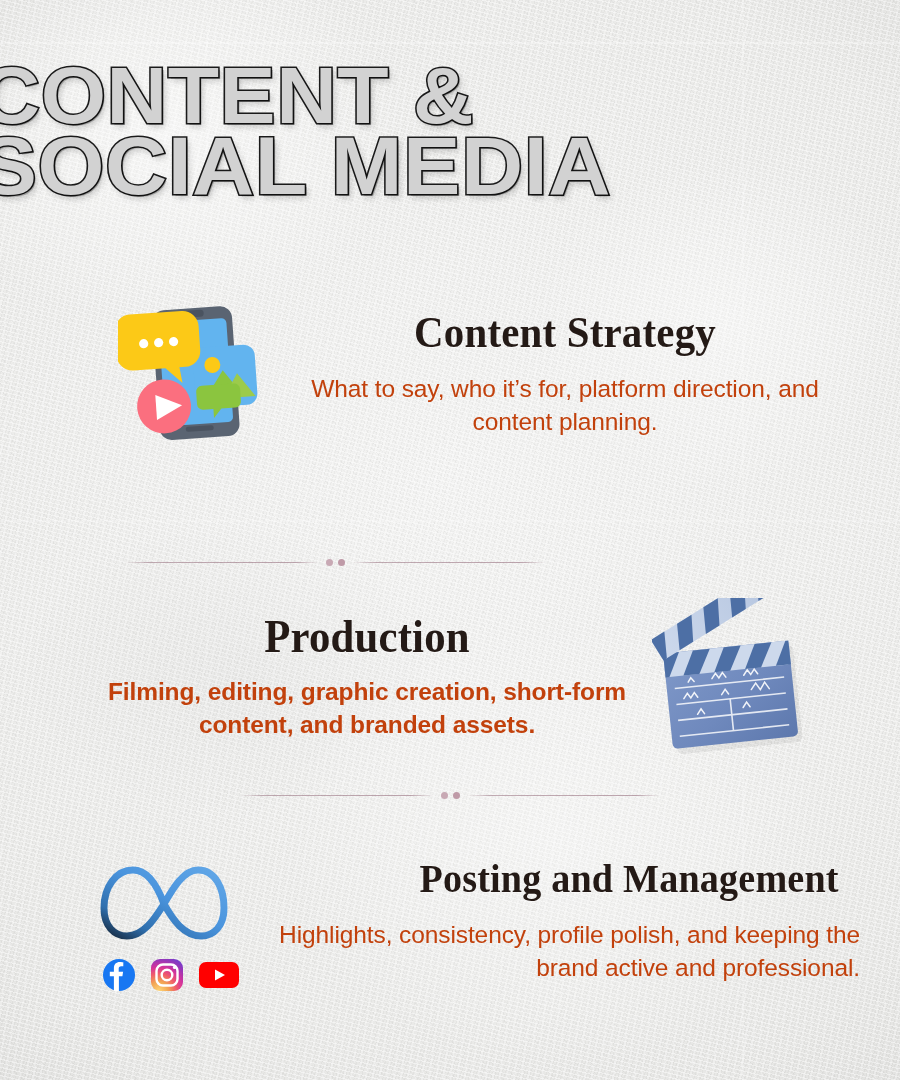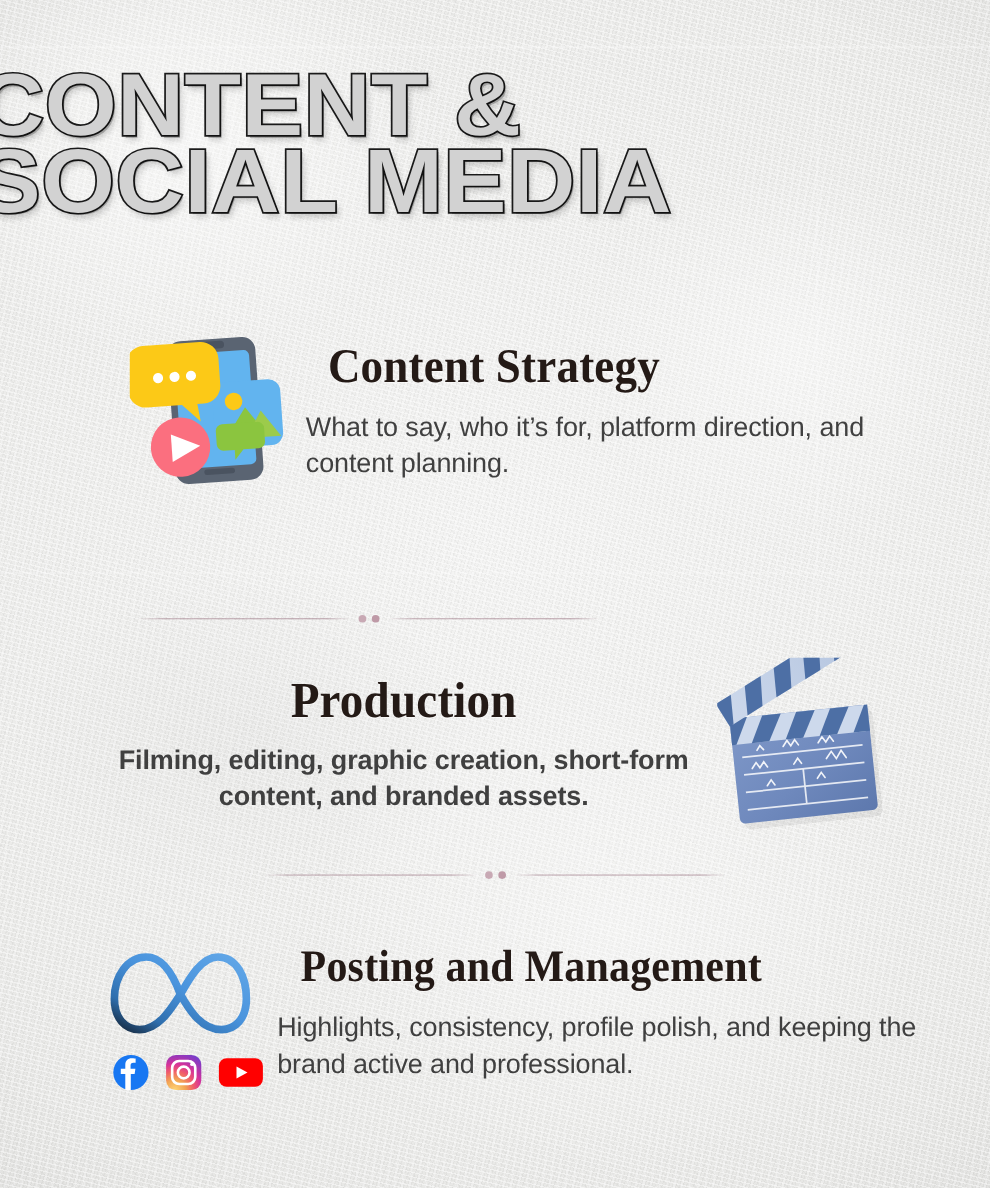--- a/index.html
+++ b/index.html
@@ -65,45 +65,45 @@
   .sec-head{
     font-family:"Liberation Serif",serif;
     font-weight:700;
     color:#241a16;
     letter-spacing:.2px;
     line-height:1;
     transform:scaleX(.93);
     text-shadow:0 1px 0 rgba(255,255,255,.5);
   }
   .sec-body{
-    color:#404040;
+    color:#c2410c;
     font-size:24.5px;
     line-height:1.34;
     letter-spacing:-.1px;
     font-weight:400;
   }
 
   
   #sec1{top:300px;left:0;width:900px;}
   #sec1 .art{width:160px;margin-left:118px;flex:0 0 160px;}
-  #sec1 .txt{flex:1;padding-right:48px;}
+  #sec1 .txt{flex:1;text-align:center;padding-right:48px;}
   #sec1 .sec-head{font-size:44px;transform-origin:center;}
   #sec1 .sec-body{margin-top:18px;}
 
   
   #sec2{top:598px;left:0;width:900px;}
   #sec2 .txt{flex:1;text-align:center;padding-left:82px;}
   #sec2 .art{width:170px;flex:0 0 170px;margin-right:78px;}
   #sec2 .sec-head{font-size:46px;}
   #sec2 .sec-body{margin-top:16px;font-weight:bold;}
 
   
   #sec3{top:858px;left:0;width:900px;align-items:flex-start;}
   #sec3 .art{width:150px;flex:0 0 150px;margin-left:98px;padding-top:6px;}
-  #sec3 .txt{flex:1;text-align:left;padding-right:40px;padding-left:4px;}
+  #sec3 .txt{flex:1;text-align:right;padding-right:40px;padding-left:4px;}
   #sec3 .sec-head{font-size:41px;}
   #sec3 .sec-body{margin-top:20px;}
 
   
   .divider{position:absolute;height:18px;display:flex;align-items:center;}
   .divider .rule{
     flex:1;height:1px;
     background:linear-gradient(90deg,rgba(150,110,125,0) 0%,rgba(150,110,125,.55) 12%,rgba(150,110,125,.6) 88%,rgba(150,110,125,0) 100%);
   }
   .divider .dots{display:flex;gap:5px;padding:0 7px;align-items:center;}

